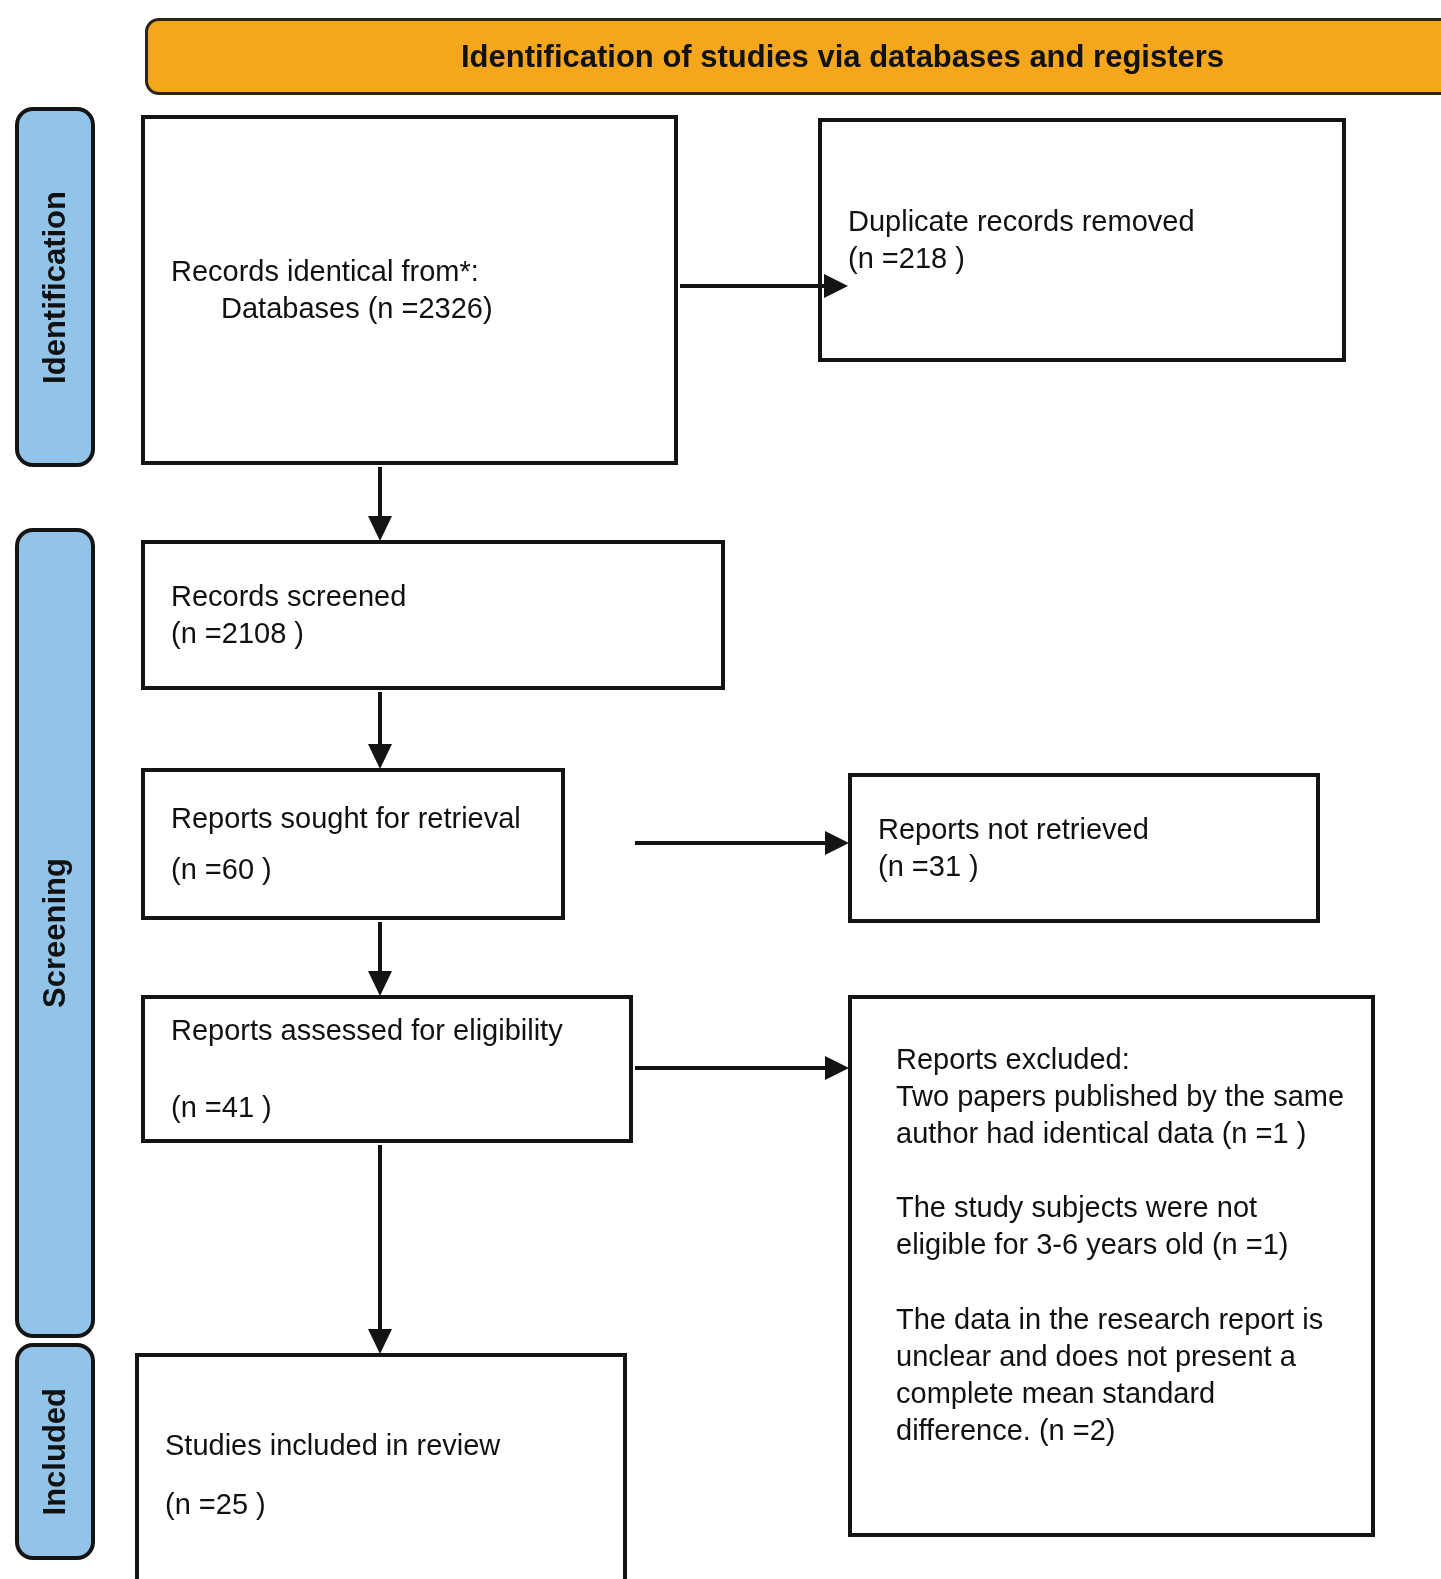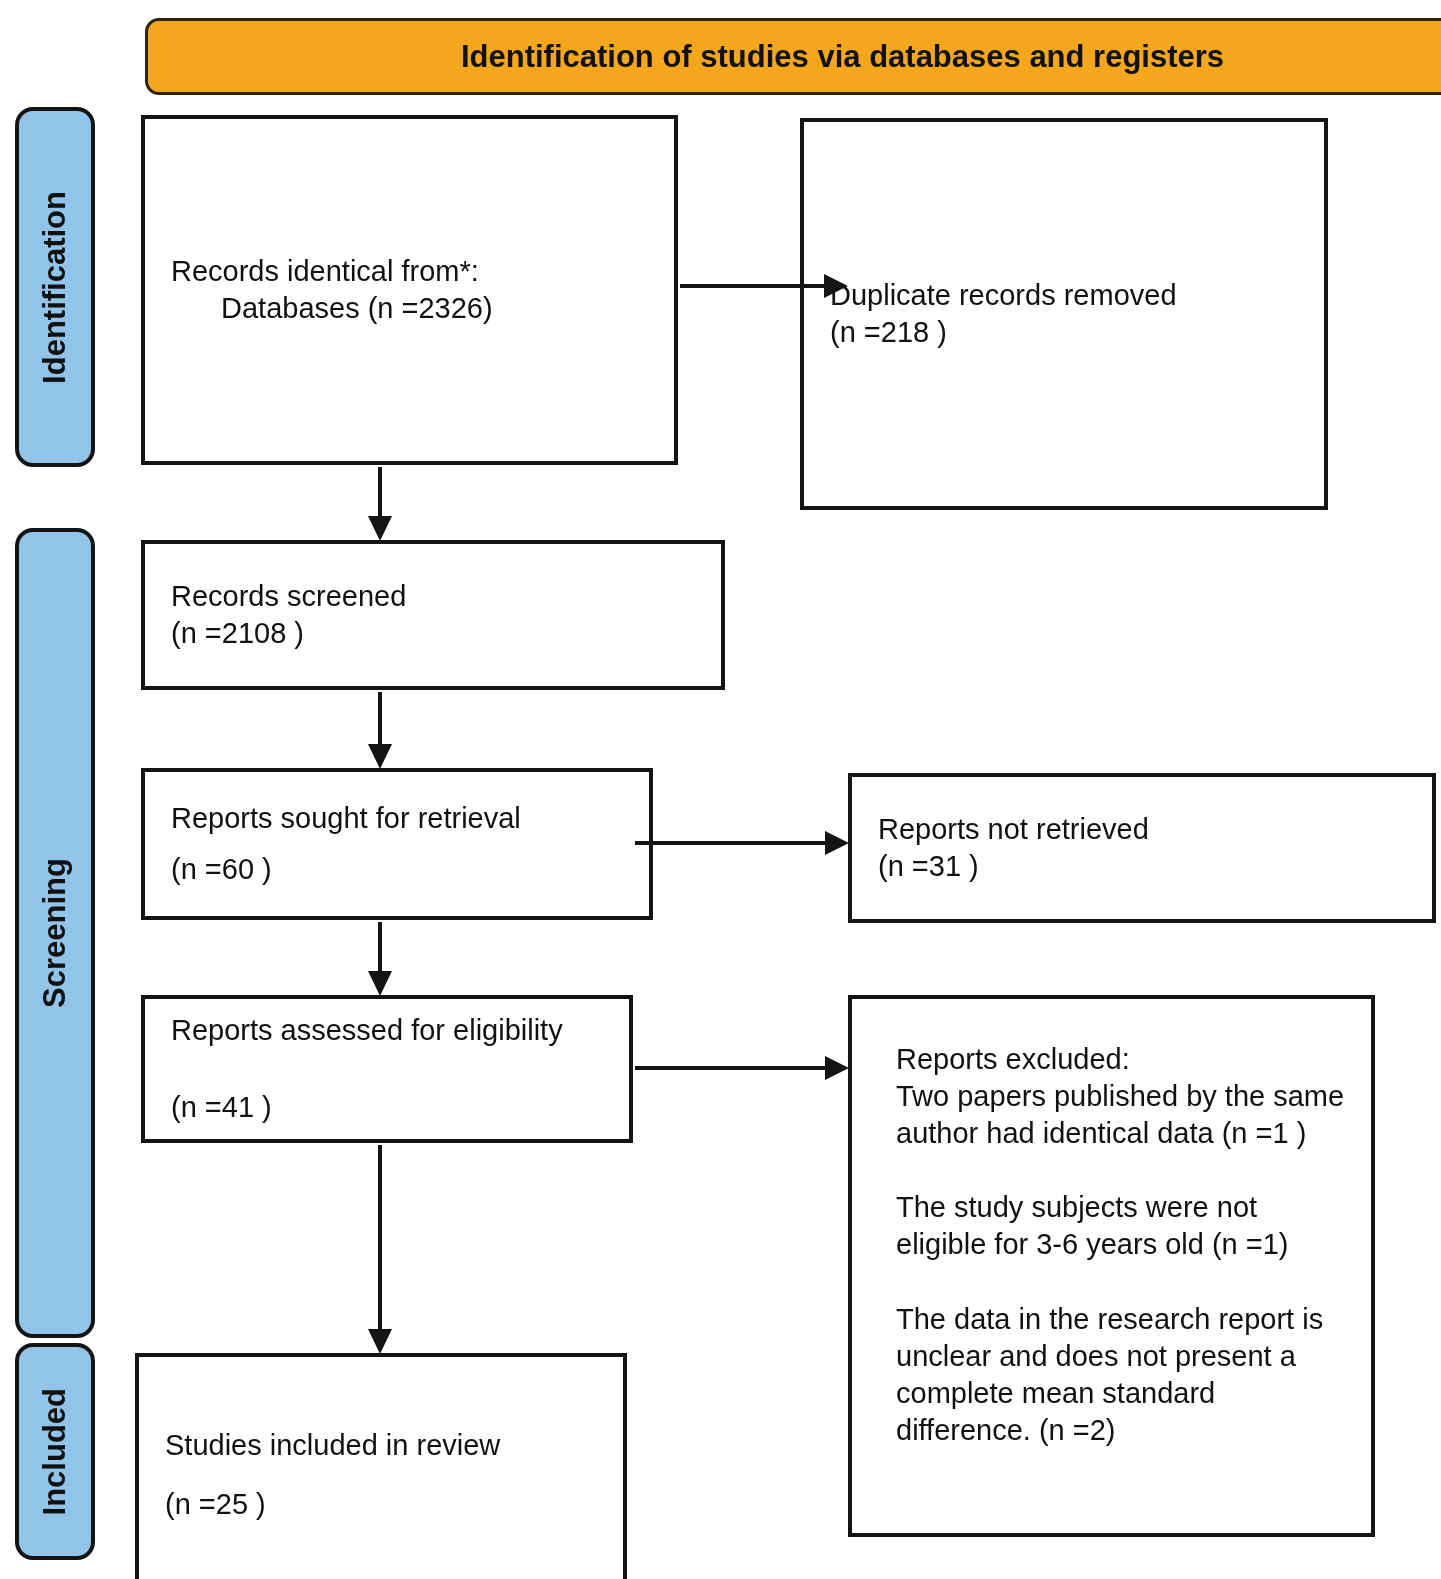--- a/index.html
+++ b/index.html
@@ -55,24 +55,24 @@
     box-sizing: border-box;
     font-size: 29px;
     line-height: 1.28;
     display: flex;
     flex-direction: column;
     justify-content: center;
     padding-left: 26px;
     padding-right: 18px;
   }
   .box-records-identified   { left: 141px; top: 115px;  width: 537px; height: 350px; }
-  .box-duplicates-removed   { left: 800px; top: 118px;  width: 528px; height: 392px; }
+  .box-duplicates-removed   { left: 818px; top: 118px;  width: 528px; height: 244px; }
   .box-records-screened     { left: 141px; top: 540px;  width: 584px; height: 150px; }
-  .box-reports-sought       { left: 141px; top: 768px;  width: 512px; height: 152px; gap: 13px; }
-  .box-reports-not-retrieved{ left: 848px; top: 773px;  width: 588px; height: 150px; }
+  .box-reports-sought       { left: 141px; top: 768px;  width: 424px; height: 152px; gap: 13px; }
+  .box-reports-not-retrieved{ left: 848px; top: 773px;  width: 472px; height: 150px; }
   .box-reports-assessed     { left: 141px; top: 995px;  width: 492px; height: 148px; gap: 40px; }
   .box-reports-excluded     { left: 848px; top: 995px;  width: 527px; height: 542px;
                               justify-content: flex-start; padding-top: 42px; padding-left: 44px; }
   .box-studies-included     { left: 135px; top: 1353px; width: 492px; height: 244px; gap: 22px; }
   .indent { margin-left: 50px; }
   .para   { margin-top: 37px; }
   .arrows {
     position: absolute;
     left: 0; top: 0;
     width: 1441px; height: 1579px;

